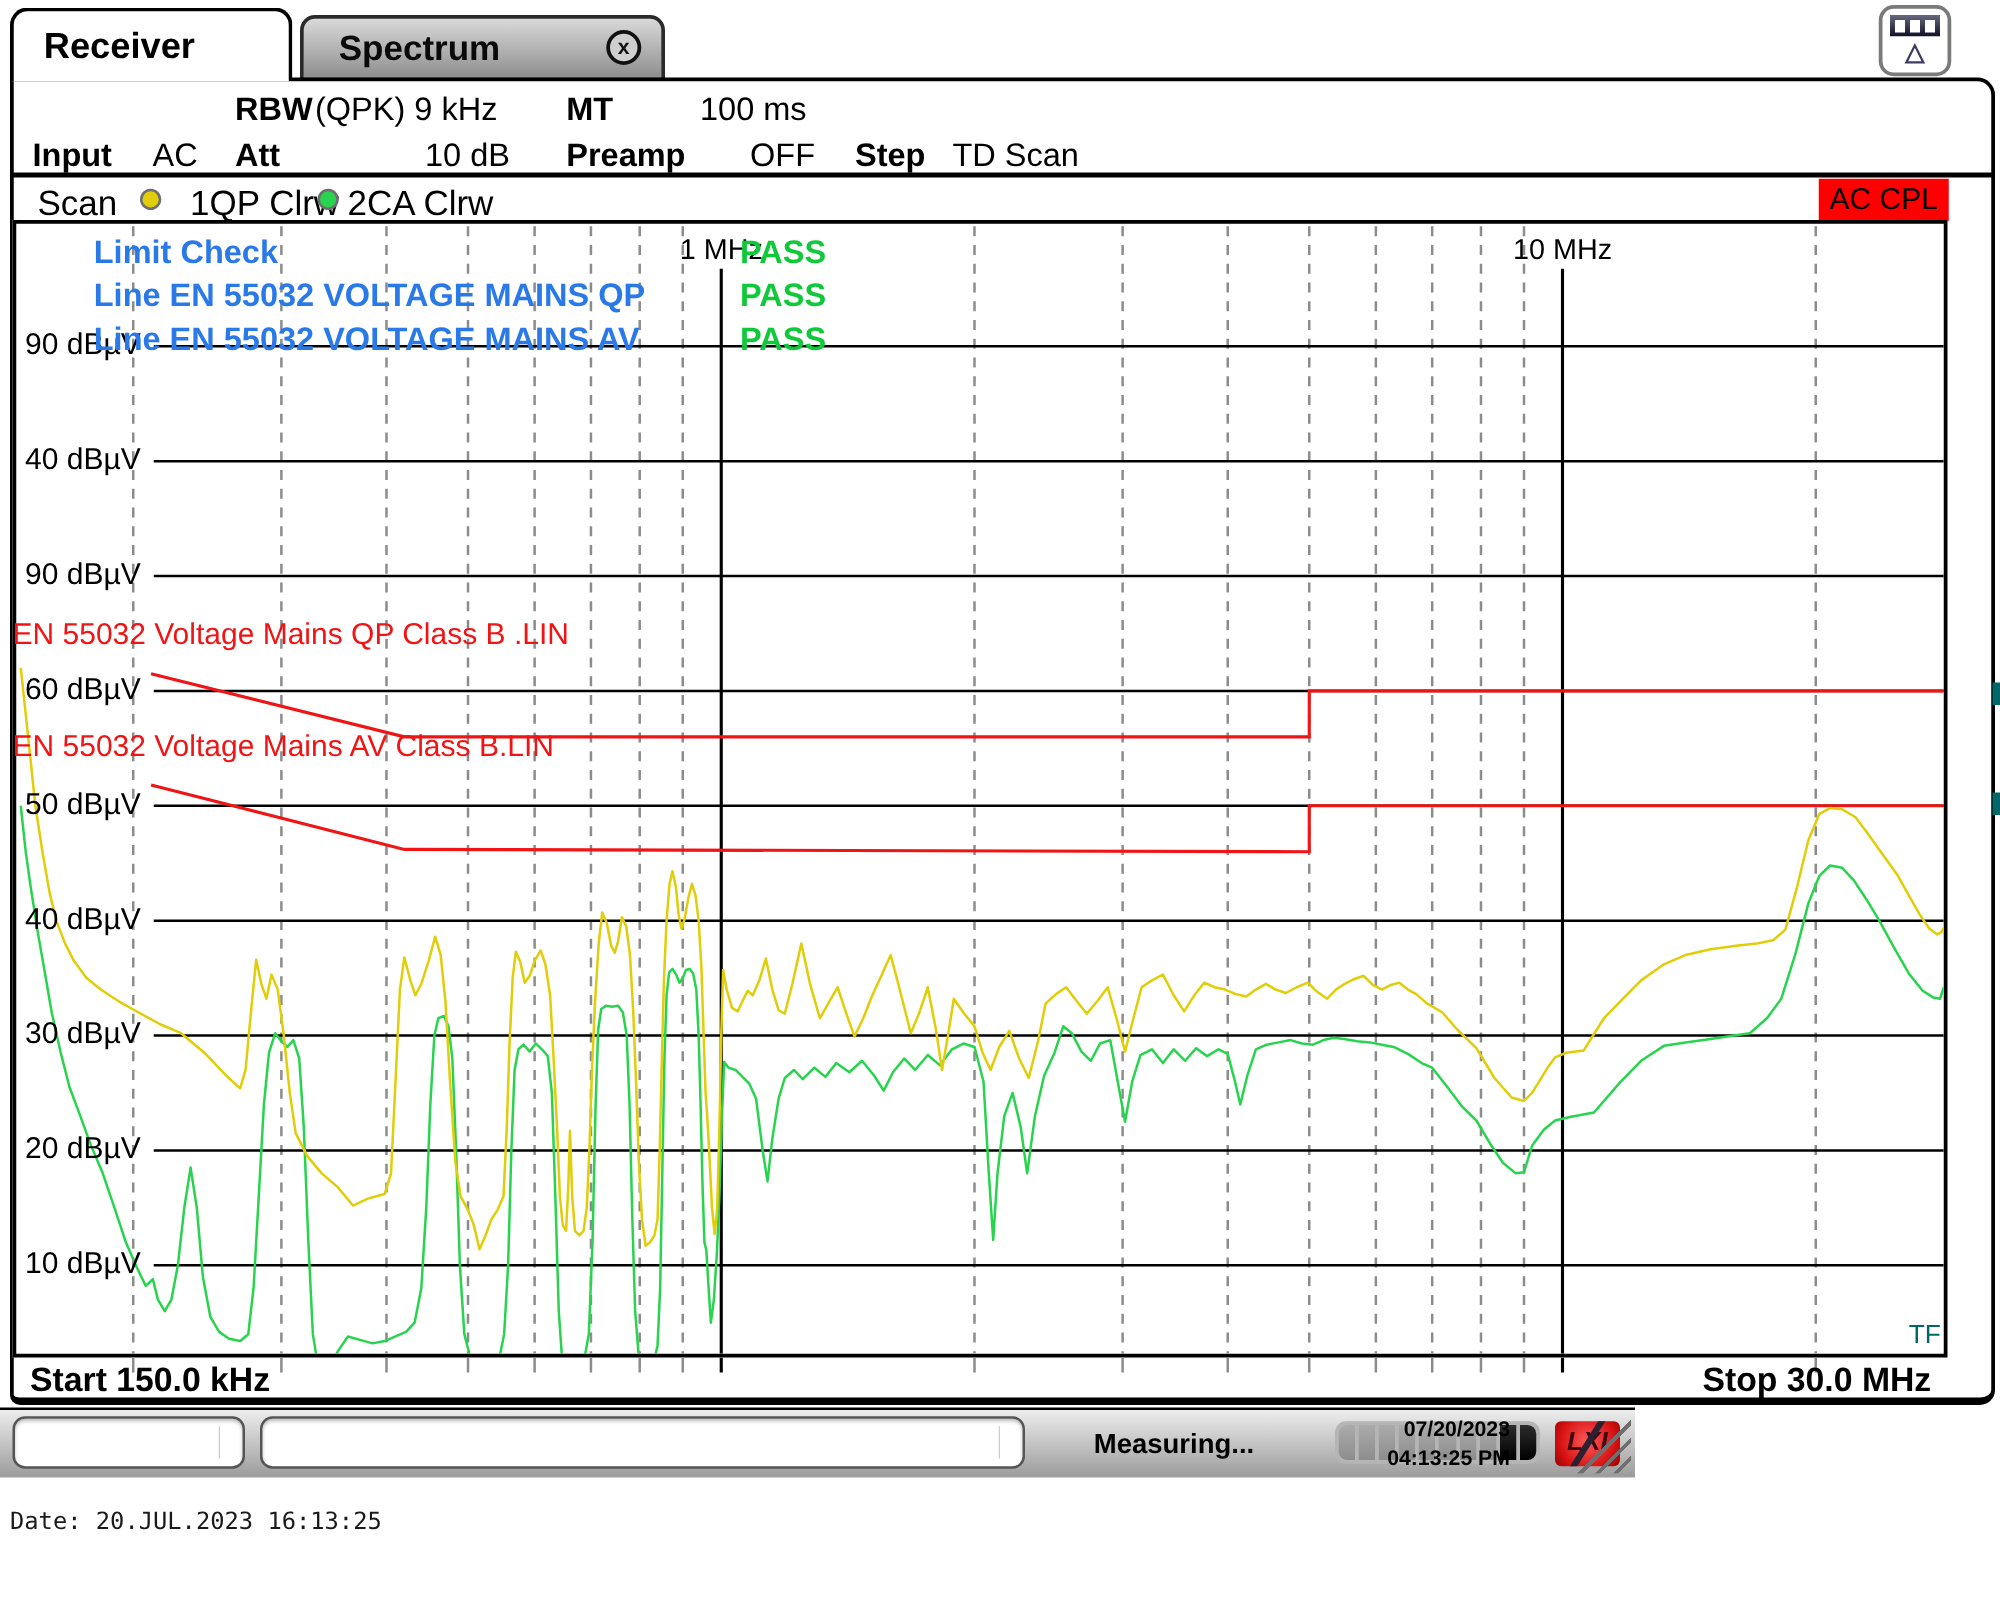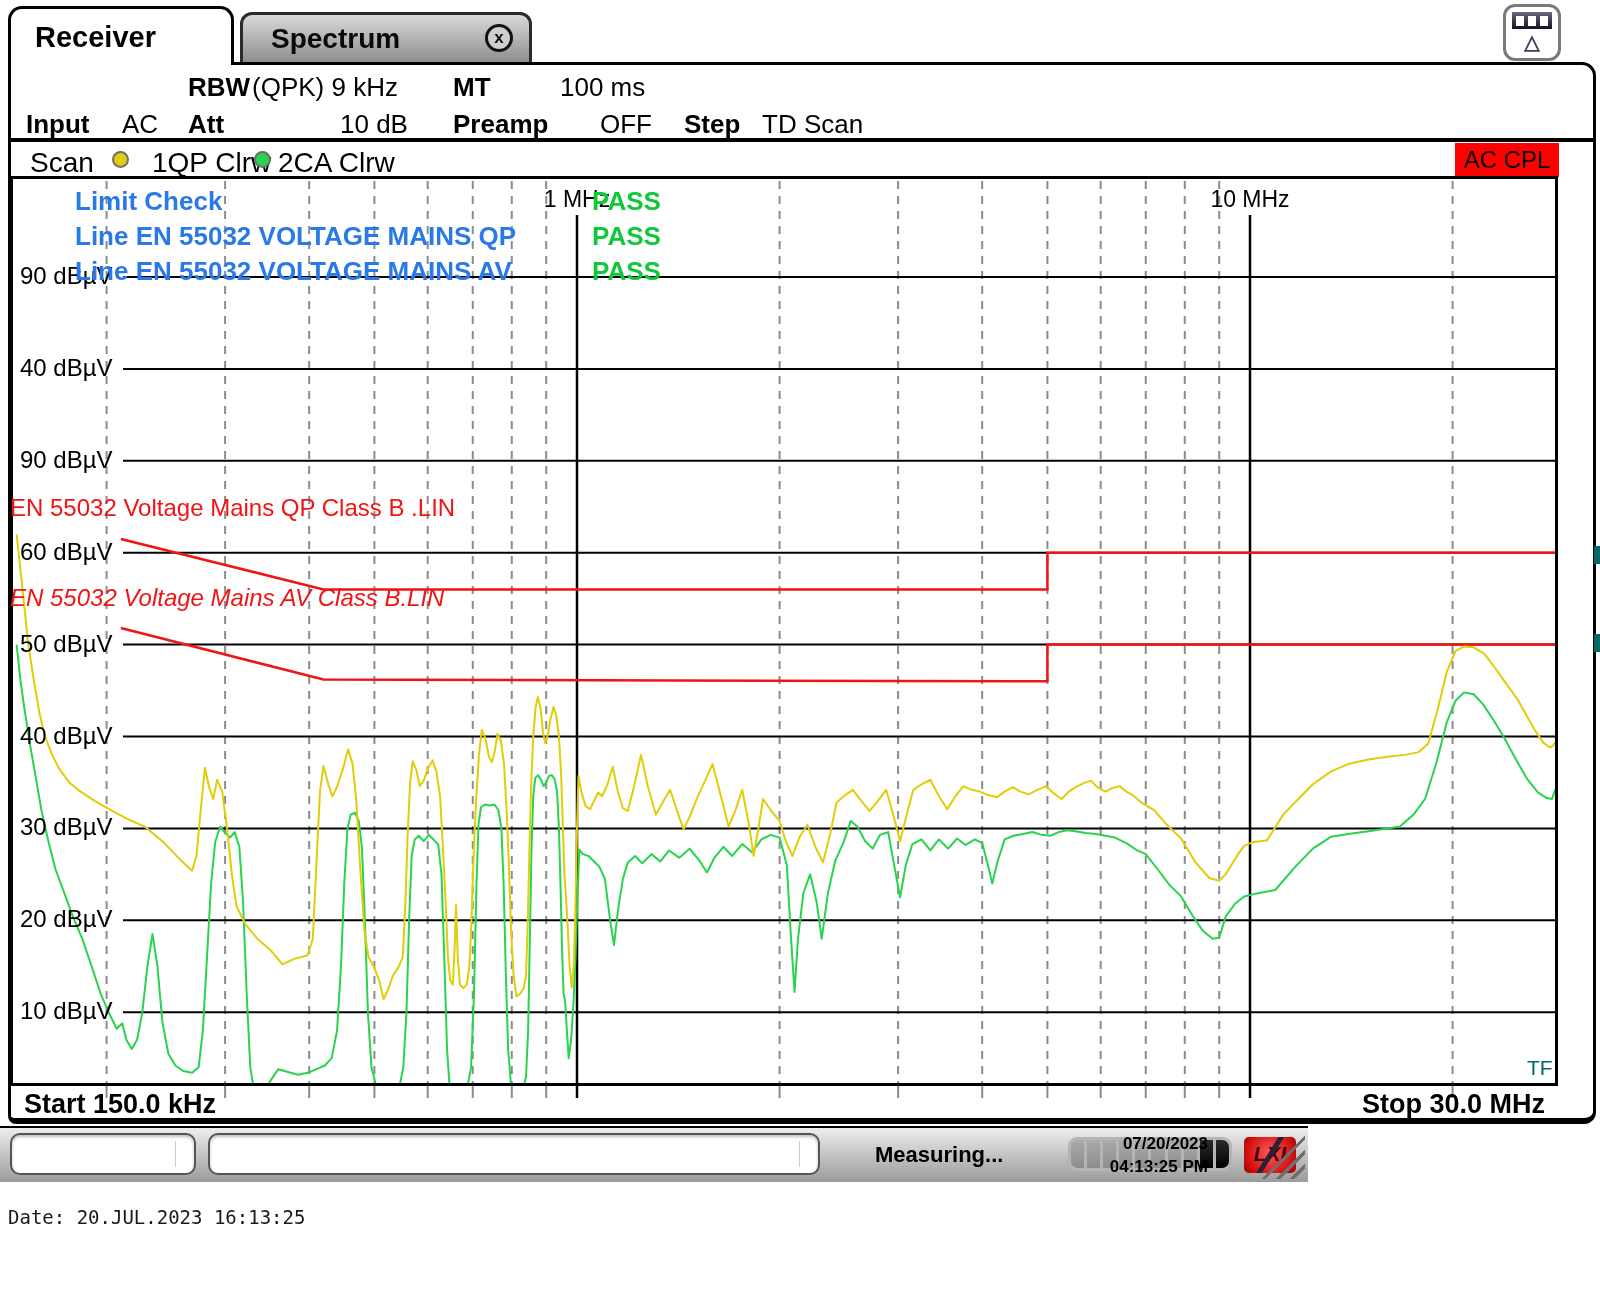--- a/index.html
+++ b/index.html
@@ -209,21 +209,21 @@
     <div class="abs ylabel" style="top: 997.2px;">10 dBµV</div>
     <div class="abs toplabel" style="left: 537px; top: 186px; width: 80px; text-align: center;">1 MHz</div>
     <div class="abs toplabel" style="left: 1210px; top: 186px; width: 80px; text-align: center;">10 MHz</div>
     <div class="abs lc-label" style="top: 186px; color: rgb(42, 121, 232);">Limit Check</div>
     <div class="abs lc-pass" style="top: 186px; color: rgb(16, 201, 58);">PASS</div>
     <div class="abs lc-label" style="top: 221px; color: rgb(42, 121, 232);">Line EN 55032 VOLTAGE MAINS QP</div>
     <div class="abs lc-pass" style="top: 221px; color: rgb(16, 201, 58);">PASS</div>
     <div class="abs lc-label" style="top: 256px; color: rgb(42, 121, 232);">Line EN 55032 VOLTAGE MAINS AV</div>
     <div class="abs lc-pass" style="top: 256px; color: rgb(16, 201, 58);">PASS</div>
     <div class="abs red-label" style="top: 494px; color: rgb(240, 20, 20);">EN 55032 Voltage Mains QP Class B .LIN</div>
-    <div class="abs red-label" style="top: 584px; color: rgb(240, 20, 20); font-style: italic;">EN 55032 Voltage Mains AV Class B.LIN</div>
+    <div class="abs red-label" style="top: 584px; color: rgb(240, 20, 20);">EN 55032 Voltage Mains AV Class B.LIN</div>
   </div>
 <div class="abs tf">TF</div>
 <div class="abs edge-mark" style="top:546px;"></div>
 <div class="abs edge-mark" style="top:634px;"></div>
 
 <div class="abs axis-start">Start 150.0 kHz</div>
 <div class="abs axis-stop">Stop 30.0 MHz</div>
 
 <div class="abs statusbar">
   <div class="sb-field" style="left:10px;width:186px;"></div>

